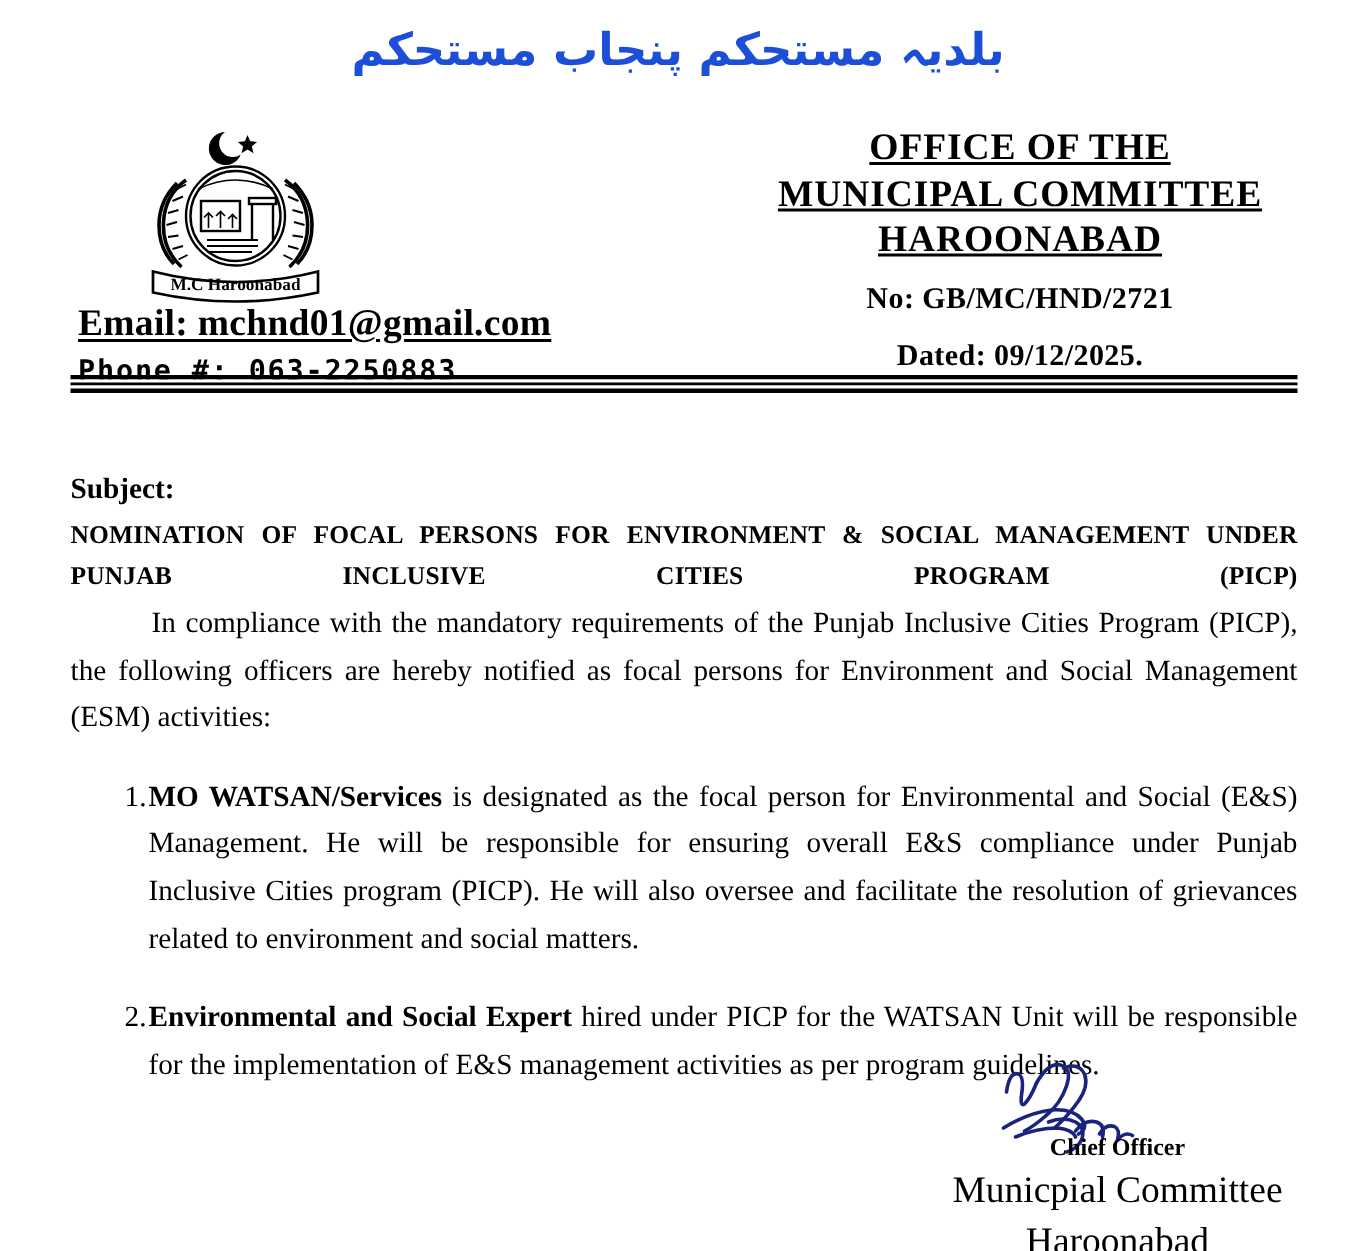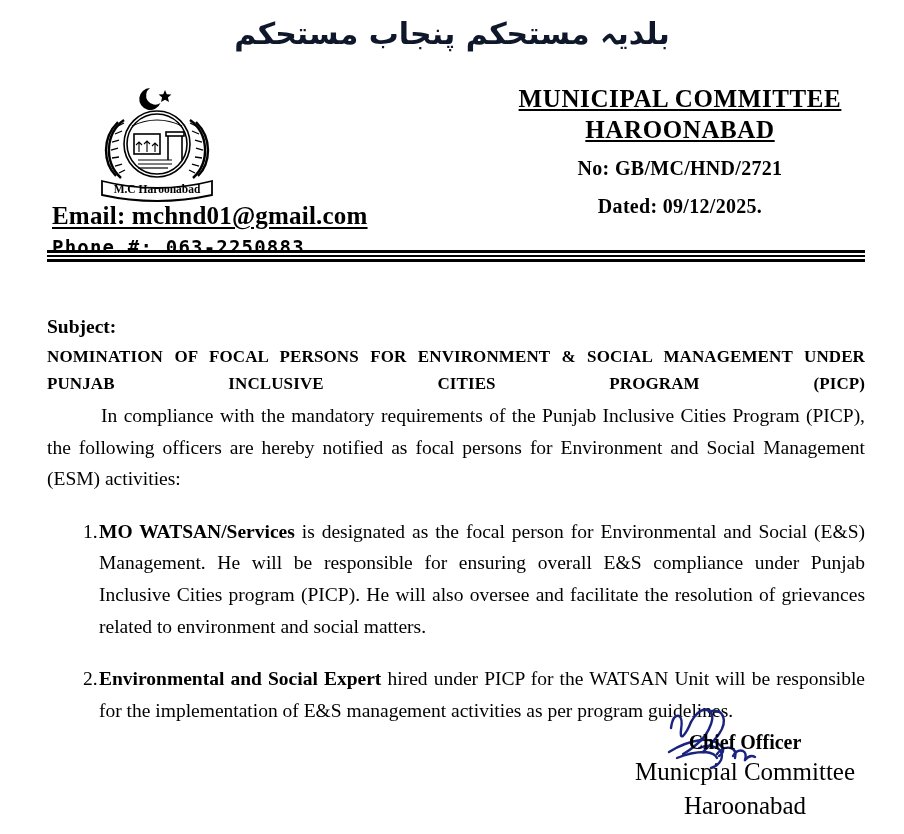--- a/index.html
+++ b/index.html
@@ -26,21 +26,21 @@
     text-align: center;
   }
   .urdu-text {
     display: inline-block;
     font-family: "DejaVu Sans", "Liberation Sans", sans-serif;
     font-size: 30px;
     font-weight: 700;
     line-height: 1.35;
     direction: rtl;
     unicode-bidi: bidi-override;
-    color: #0f172a;
+    color: #1d4ed8;
     letter-spacing: 0.5px;
     white-space: nowrap;
   }
 
   
   .letterhead {
     position: absolute;
     left: 0;
     top: 78px;
     width: 904px;
@@ -202,22 +202,22 @@
     position: absolute;
     left: 55px;
     top: -2px;
     width: 140px;
     height: 72px;
     pointer-events: none;
   }
   .sign-scribble svg { display: block; }
   .sign-name {
     position: relative;
-    margin-top: 23px;
-    font-size: 20px;
+    margin-top: 50px;
+    font-size: 16px;
     font-weight: 700;
     line-height: 1.3;
   }
   .sign-org {
     font-size: 25px;
     font-weight: 400;
     line-height: 1.35;
   }
 </style>
 </head>
@@ -290,20 +290,21 @@
       </g>
     </svg>
   </div>
 
   <div class="contact-block">
     <div class="email-line">Email: mchnd01@gmail.com</div>
     <div class="phone-line">Phone  #:  063-2250883</div>
   </div>
 
   <div class="office-block">
+    <div class="office-line"><span class="ul">OFFICE OF THE</span></div>
     <div class="office-line"><span class="ul">MUNICIPAL COMMITTEE</span></div>
     <div class="office-line"><span class="ul">HAROONABAD</span></div>
     <div class="ref-line">No: GB/MC/HND/2721</div>
     <div class="ref-line">Dated: 09/12/2025.</div>
   </div>
 </div>
 
 <div class="divider">
   <i class="thick"></i>
   <i class="gap"></i>

